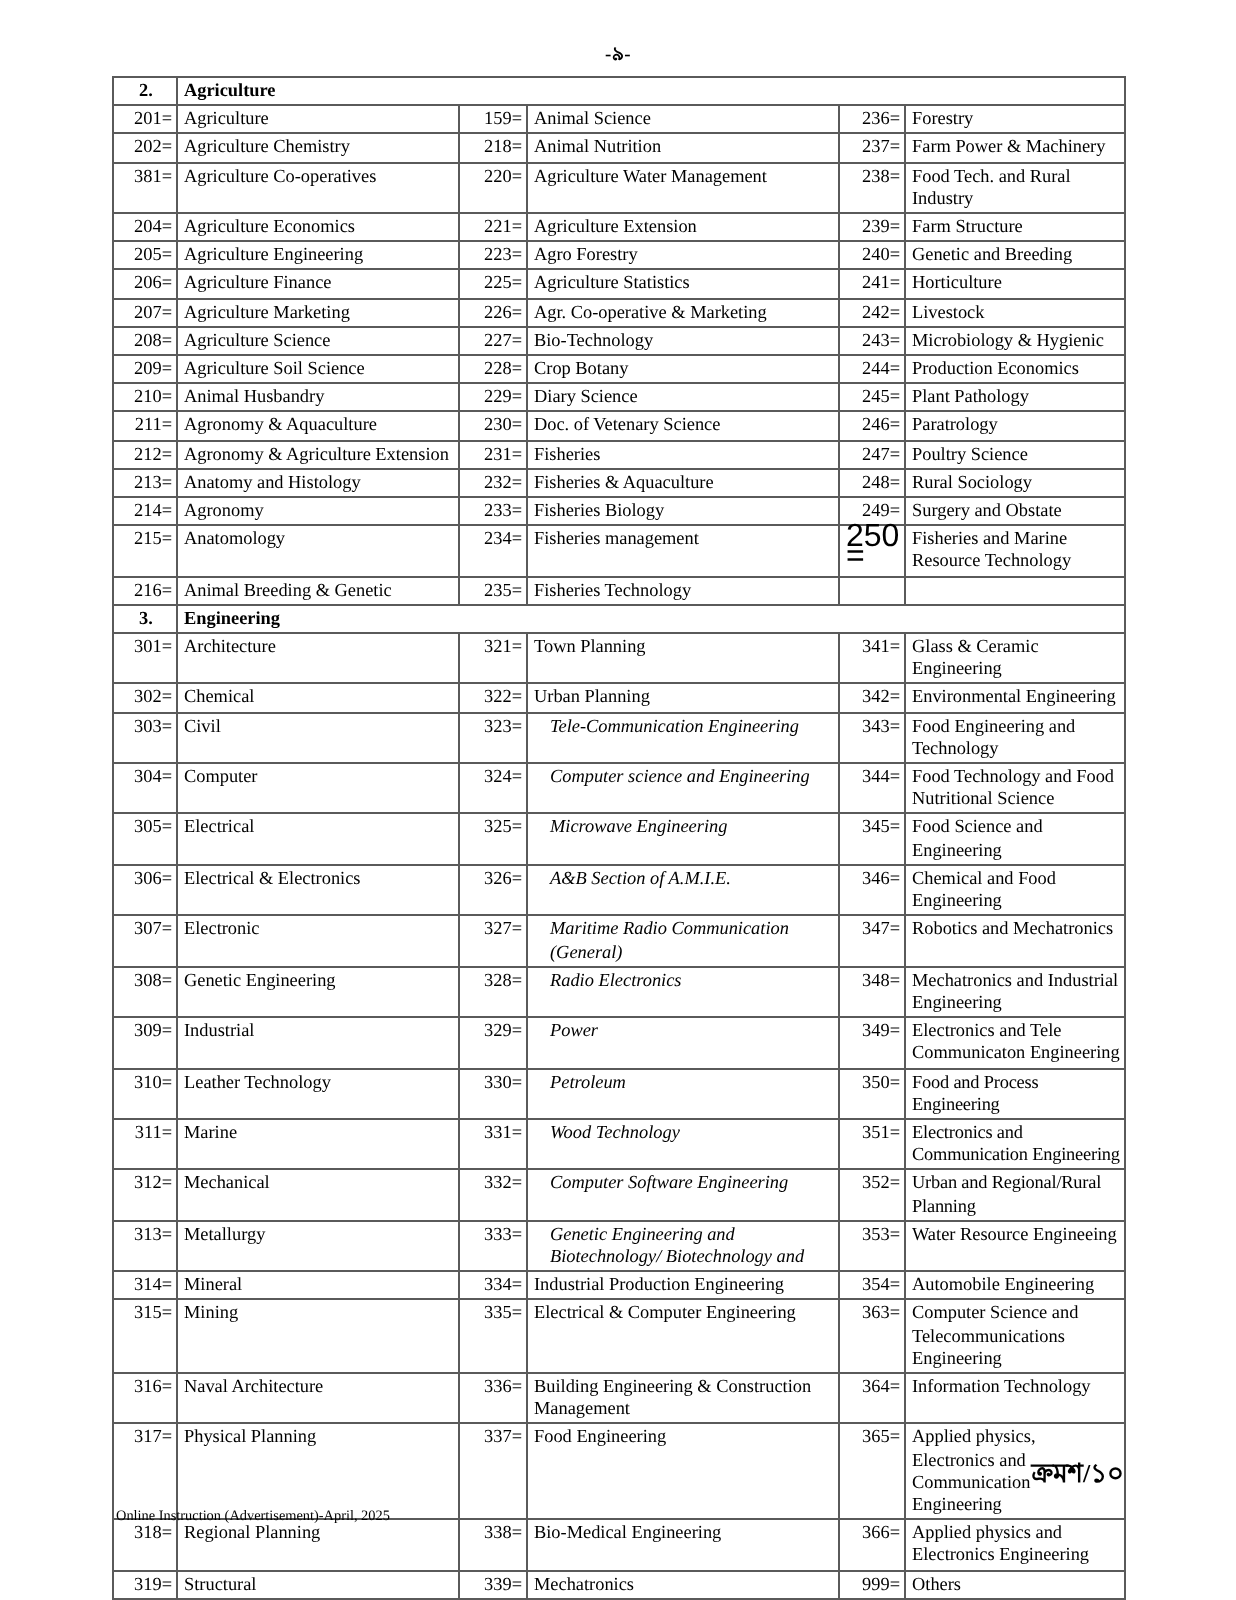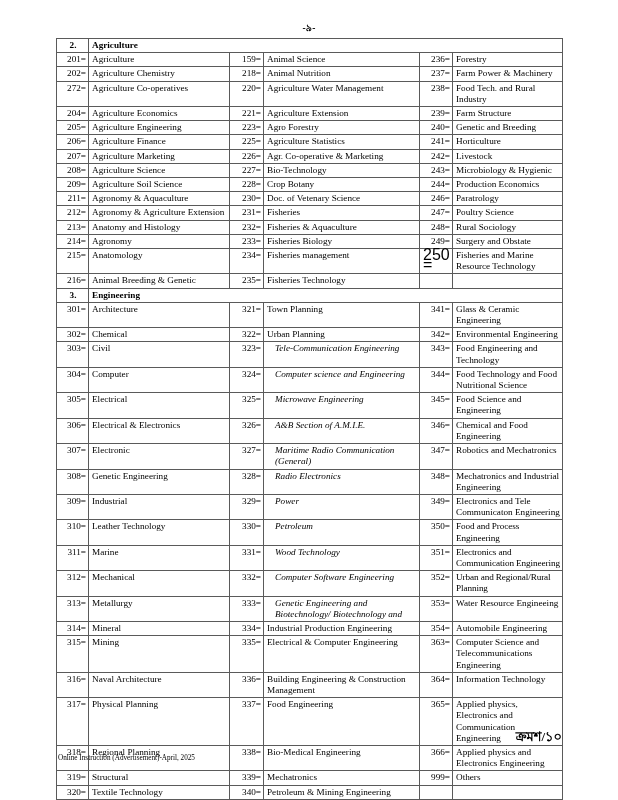--- a/index.html
+++ b/index.html
@@ -147,21 +147,21 @@
         </tr>
         <tr>
           <td class="code">202=</td>
           <td class="label">Agriculture Chemistry</td>
           <td class="code">218=</td>
           <td class="label">Animal Nutrition</td>
           <td class="code">237=</td>
           <td class="label">Farm Power &amp; Machinery</td>
         </tr>
         <tr>
-          <td class="code">272=</td>
+          <td class="code">381=</td>
           <td class="label">Agriculture Co-operatives</td>
           <td class="code">220=</td>
           <td class="label">Agriculture Water Management</td>
           <td class="code">238=</td>
           <td class="label">Food Tech. and Rural Industry</td>
         </tr>
         <tr>
           <td class="code">204=</td>
           <td class="label">Agriculture Economics</td>
           <td class="code">221=</td>
@@ -203,20 +203,28 @@
         </tr>
         <tr>
           <td class="code">209=</td>
           <td class="label">Agriculture Soil Science</td>
           <td class="code">228=</td>
           <td class="label">Crop Botany</td>
           <td class="code">244=</td>
           <td class="label">Production Economics</td>
         </tr>
         <tr>
+          <td class="code">210=</td>
+          <td class="label">Animal Husbandry</td>
+          <td class="code">229=</td>
+          <td class="label">Diary Science</td>
+          <td class="code">245=</td>
+          <td class="label">Plant Pathology</td>
+        </tr>
+        <tr>
           <td class="code">211=</td>
           <td class="label">Agronomy &amp; Aquaculture</td>
           <td class="code">230=</td>
           <td class="label">Doc. of Vetenary Science</td>
           <td class="code">246=</td>
           <td class="label">Paratrology</td>
         </tr>
         <tr>
           <td class="code">212=</td>
           <td class="label">Agronomy &amp; Agriculture Extension</td>

